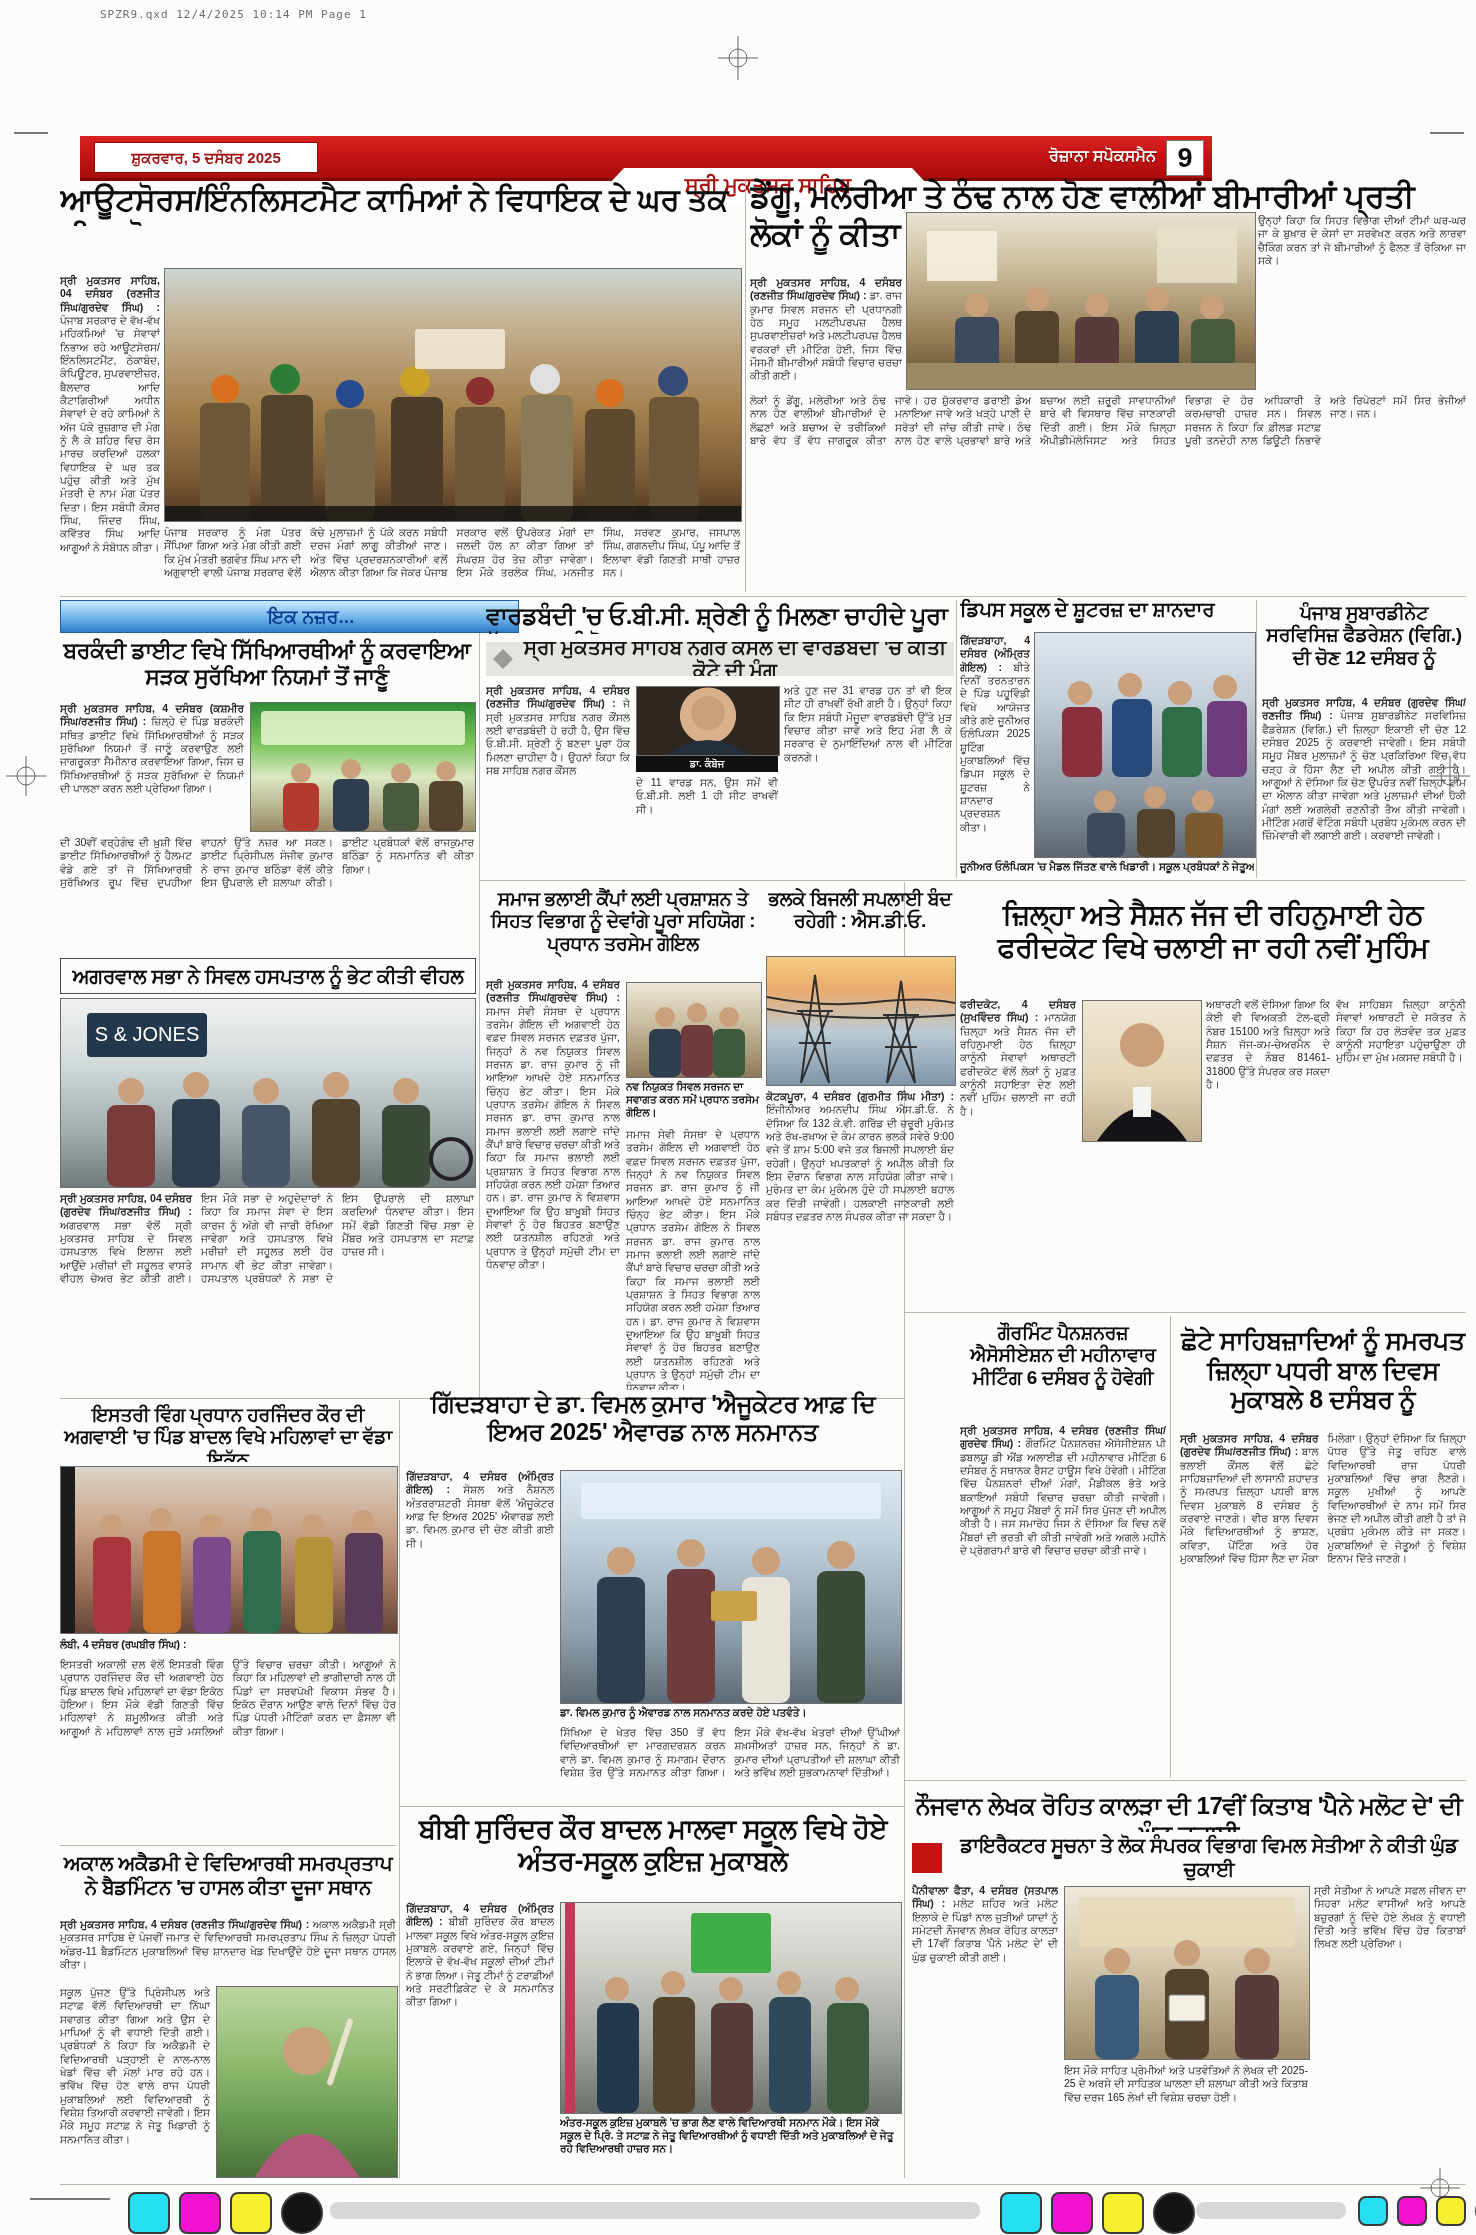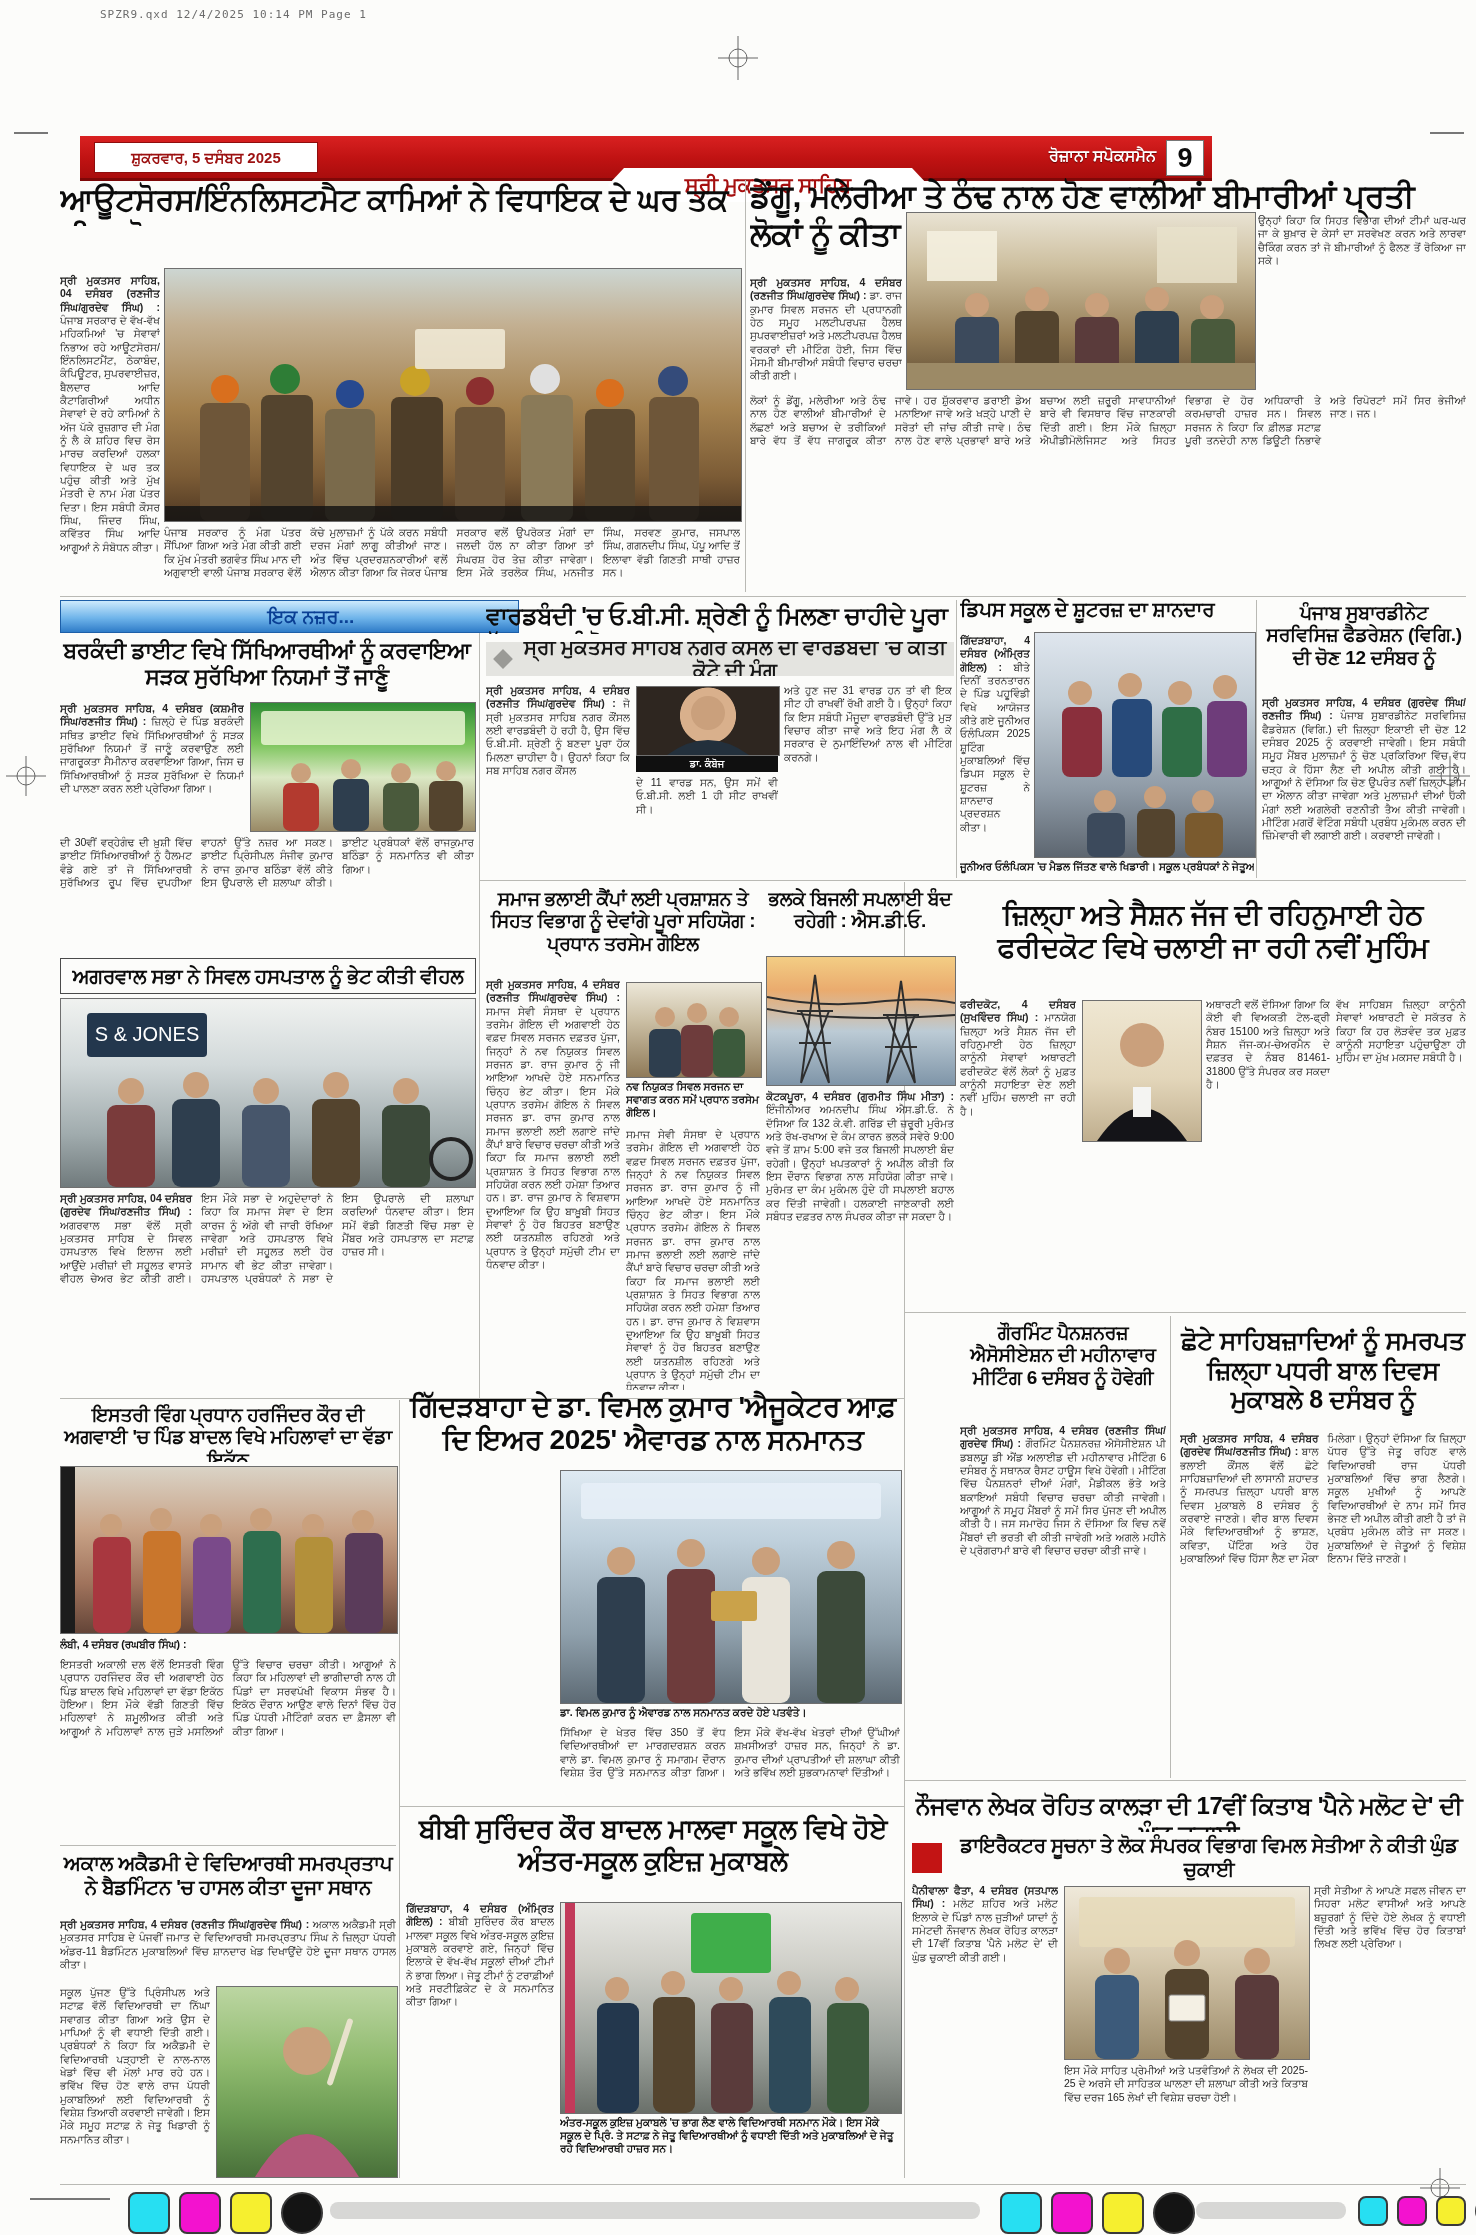--- a/index.html
+++ b/index.html
@@ -338,21 +338,25 @@
     <span class="byl">ਸ੍ਰੀ ਮੁਕਤਸਰ ਸਾਹਿਬ, 4 ਦਸੰਬਰ (ਰਣਜੀਤ ਸਿੰਘ/ਗੁਰਦੇਵ ਸਿੰਘ) :</span>
     <span>ਗੌਰਮਿੰਟ ਪੈਨਸ਼ਨਰਜ਼ ਐਸੋਸੀਏਸ਼ਨ ਪੀ ਡਬਲਯੂ ਡੀ ਐਂਡ ਅਲਾਈਡ ਦੀ ਮਹੀਨਾਵਾਰ ਮੀਟਿੰਗ 6 ਦਸੰਬਰ ਨੂੰ ਸਥਾਨਕ ਰੈਸਟ ਹਾਊਸ ਵਿਖੇ ਹੋਵੇਗੀ। ਮੀਟਿੰਗ ਵਿੱਚ ਪੈਨਸ਼ਨਰਾਂ ਦੀਆਂ ਮੰਗਾਂ, ਮੈਡੀਕਲ ਭੱਤੇ ਅਤੇ ਬਕਾਇਆਂ ਸਬੰਧੀ ਵਿਚਾਰ ਚਰਚਾ ਕੀਤੀ ਜਾਵੇਗੀ। ਆਗੂਆਂ ਨੇ ਸਮੂਹ ਮੈਂਬਰਾਂ ਨੂੰ ਸਮੇਂ ਸਿਰ ਪੁੱਜਣ ਦੀ ਅਪੀਲ ਕੀਤੀ ਹੈ। ਜਸ ਸਮਾਰੋਹ ਜਿਸ ਨੇ ਦੱਸਿਆ ਕਿ ਵਿਚ ਨਵੇਂ ਮੈਂਬਰਾਂ ਦੀ ਭਰਤੀ ਵੀ ਕੀਤੀ ਜਾਵੇਗੀ ਅਤੇ ਅਗਲੇ ਮਹੀਨੇ ਦੇ ਪ੍ਰੋਗਰਾਮਾਂ ਬਾਰੇ ਵੀ ਵਿਚਾਰ ਚਰਚਾ ਕੀਤੀ ਜਾਵੇ।</span>
   </div>
   <div class="abs vline" style="left:1170px;top:1316px;height:462px;"></div>
   <div class="abs hl center" style="left:1180px;top:1326px;width:286px;height:100px;font-size:25px;">ਛੋਟੇ ਸਾਹਿਬਜ਼ਾਦਿਆਂ ਨੂੰ ਸਮਰਪਤ ਜ਼ਿਲ੍ਹਾ ਪਧਰੀ ਬਾਲ ਦਿਵਸ ਮੁਕਾਬਲੇ 8 ਦਸੰਬਰ ਨੂੰ</div>
   <div class="abs bt c2" style="left:1180px;top:1432px;width:286px;height:344px;">
     <span class="byl">ਸ੍ਰੀ ਮੁਕਤਸਰ ਸਾਹਿਬ, 4 ਦਸੰਬਰ (ਗੁਰਦੇਵ ਸਿੰਘ/ਰਣਜੀਤ ਸਿੰਘ) :</span>
     <span>ਬਾਲ ਭਲਾਈ ਕੌਂਸਲ ਵੱਲੋਂ ਛੋਟੇ ਸਾਹਿਬਜ਼ਾਦਿਆਂ ਦੀ ਲਾਸਾਨੀ ਸ਼ਹਾਦਤ ਨੂੰ ਸਮਰਪਤ ਜ਼ਿਲ੍ਹਾ ਪਧਰੀ ਬਾਲ ਦਿਵਸ ਮੁਕਾਬਲੇ 8 ਦਸੰਬਰ ਨੂੰ ਕਰਵਾਏ ਜਾਣਗੇ। ਵੀਰ ਬਾਲ ਦਿਵਸ ਮੌਕੇ ਵਿਦਿਆਰਥੀਆਂ ਨੂੰ ਭਾਸ਼ਣ, ਕਵਿਤਾ, ਪੇਂਟਿੰਗ ਅਤੇ ਹੋਰ ਮੁਕਾਬਲਿਆਂ ਵਿੱਚ ਹਿੱਸਾ ਲੈਣ ਦਾ ਮੌਕਾ ਮਿਲੇਗਾ। ਉਨ੍ਹਾਂ ਦੱਸਿਆ ਕਿ ਜ਼ਿਲ੍ਹਾ ਪੱਧਰ ਉੱਤੇ ਜੇਤੂ ਰਹਿਣ ਵਾਲੇ ਵਿਦਿਆਰਥੀ ਰਾਜ ਪੱਧਰੀ ਮੁਕਾਬਲਿਆਂ ਵਿੱਚ ਭਾਗ ਲੈਣਗੇ। ਸਕੂਲ ਮੁਖੀਆਂ ਨੂੰ ਆਪਣੇ ਵਿਦਿਆਰਥੀਆਂ ਦੇ ਨਾਮ ਸਮੇਂ ਸਿਰ ਭੇਜਣ ਦੀ ਅਪੀਲ ਕੀਤੀ ਗਈ ਹੈ ਤਾਂ ਜੋ ਪ੍ਰਬੰਧ ਮੁਕੰਮਲ ਕੀਤੇ ਜਾ ਸਕਣ। ਮੁਕਾਬਲਿਆਂ ਦੇ ਜੇਤੂਆਂ ਨੂੰ ਵਿਸ਼ੇਸ਼ ਇਨਾਮ ਦਿੱਤੇ ਜਾਣਗੇ।</span>
   </div>
 
-  <div class="abs hl center" style="left:406px;top:1390px;width:494px;height:74px;font-size:28px;">ਗਿੱਦੜਬਾਹਾ ਦੇ ਡਾ. ਵਿਮਲ ਕੁਮਾਰ 'ਐਜੂਕੇਟਰ ਆਫ਼ ਦਿ ਇਅਰ 2025' ਐਵਾਰਡ ਨਾਲ ਸਨਮਾਨਤ</div>
+  <div class="abs hl center" style="left:406px;top:1390px;width:494px;height:74px;font-size:24px;">ਗਿੱਦੜਬਾਹਾ ਦੇ ਡਾ. ਵਿਮਲ ਕੁਮਾਰ 'ਐਜੂਕੇਟਰ ਆਫ਼ ਦਿ ਇਅਰ 2025' ਐਵਾਰਡ ਨਾਲ ਸਨਮਾਨਤ</div>
+  <div class="abs bt" style="left:406px;top:1470px;width:148px;height:334px;">
+    <span class="byl">ਗਿੱਦੜਬਾਹਾ, 4 ਦਸੰਬਰ (ਅੰਮ੍ਰਿਤ ਗੋਇਲ) :</span>
+    <span>ਸੋਸ਼ਲ ਅਤੇ ਨੈਸ਼ਨਲ ਅੰਤਰਰਾਸ਼ਟਰੀ ਸੰਸਥਾ ਵੱਲੋਂ 'ਐਜੂਕੇਟਰ ਆਫ਼ ਦਿ ਇਅਰ 2025' ਐਵਾਰਡ ਲਈ ਡਾ. ਵਿਮਲ ਕੁਮਾਰ ਦੀ ਚੋਣ ਕੀਤੀ ਗਈ ਸੀ।</span>
+  </div>
   <div class="abs photo" style="left:560px;top:1470px;width:340px;height:232px;background:linear-gradient(180deg,#dfeaf2 0%,#bfd0dc 30%,#8fa0ac 70%,#5d6a74 100%);">
     <svg viewBox="0 0 340 232" preserveAspectRatio="none">
       <rect x="20" y="12" width="300" height="36" rx="4" fill="#e8f0f8" opacity="0.85"></rect>
       <circle cx="60" cy="90" r="14" fill="#caa07c"></circle>
         <circle cx="130" cy="82" r="14" fill="#caa07c"></circle>
         <circle cx="205" cy="90" r="14" fill="#caa07c"></circle>
         <circle cx="280" cy="84" r="14" fill="#caa07c"></circle>
       <rect x="36" y="106" width="48" height="126" rx="9" fill="#2e3e4e"></rect>
         <rect x="106" y="98" width="48" height="134" rx="9" fill="#6e3c3c"></rect>
       <rect x="181" y="106" width="48" height="126" rx="9" fill="#e8e4da"></rect>

